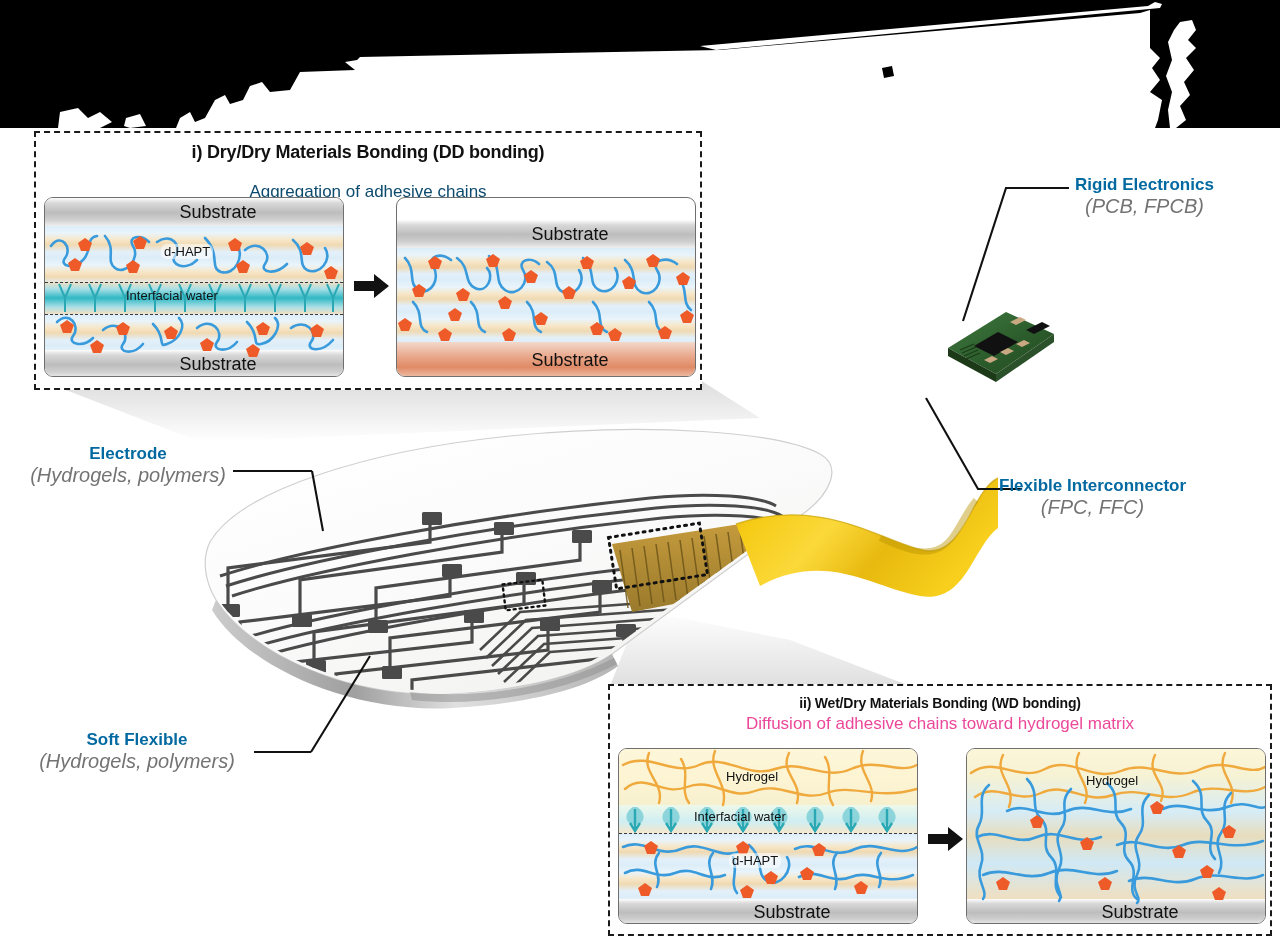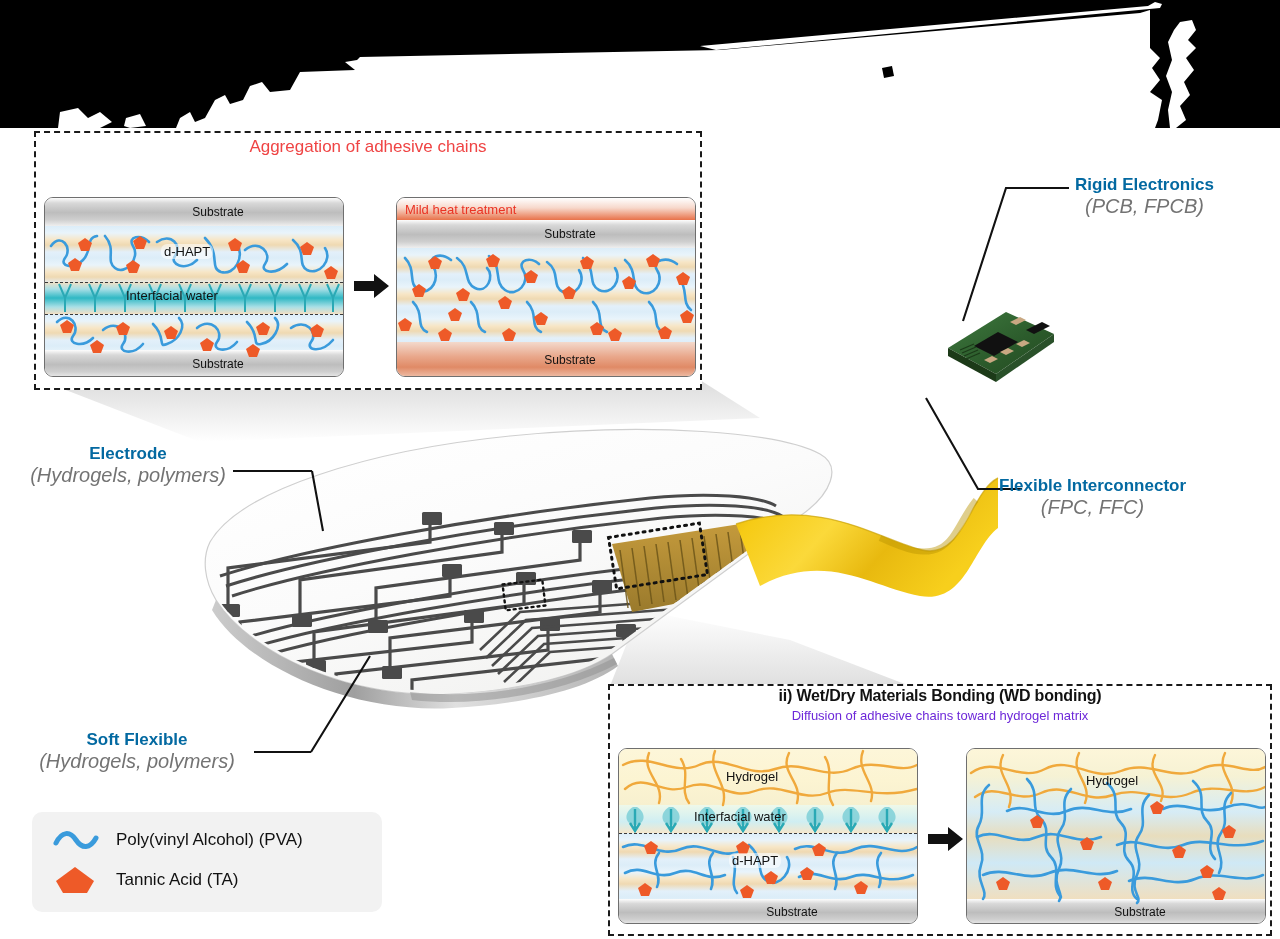--- a/index.html
+++ b/index.html
@@ -31,21 +31,21 @@
 
   
   .cell {
     position:absolute; border:1.6px solid #6f6f6f; border-radius:9px;
     overflow:hidden; background:#fff;
   }
   .band { position:absolute; left:0; right:0; }
   .substrate {
     background:linear-gradient(180deg,#fdfdfd 0%,#d8d8d8 18%,#bdbdbd 52%,#cfcfcf 78%,#efefef 100%);
     display:flex; align-items:center; justify-content:center;
-    color:#111; font-size:12px;padding-left:48px;
+    color:#111; font-size:18px;padding-left:48px;
   }
   .substrate.warm {
     background:linear-gradient(180deg,#f3d9cc 0%,#e9a88c 40%,#e08a66 70%,#f0c3ae 100%);
   }
   .heatbar {
     background:linear-gradient(180deg,#ffffff 0%,#f7d8cb 45%,#e8724a 100%);
     display:flex; align-items:center; padding-left:8px;
     color:#ea3323; font-size:13px;
   }
   .hapt {
@@ -306,21 +306,22 @@
     <div class="t2">(Hydrogels, polymers)</div>
   </div>
 
   <div class="anno left" style="left:20px;top:730px;width:234px;">
     <div class="t1">Soft Flexible</div>
     <div class="t2">(Hydrogels, polymers)</div>
   </div>
 
   <div class="panel" style="left:34px;top:131px;width:668px;height:259px;">
 
-    <div class="panel-sub" style="margin-top:4px;font-size:17px;color:#ef4444;">Aggregation of adhesive chains</div>
+    <div class="panel-title" style="margin-top:9px;font-size:18px;">i) Dry/Dry Materials Bonding (DD bonding)</div>
+    <div class="panel-sub" style="margin-top:19px;font-size:17px;color:#0c4a6e;">Aggregation of adhesive chains</div>
 
     <div class="cell" style="left:8px;top:64px;width:300px;height:180px;">
       <div class="band substrate" style="top:0;height:28px;">Substrate</div>
       <div class="band hapt" style="top:28px;height:56px;"></div>
       <div class="band waterband" style="top:84px;height:32px;"></div>
       <div class="band hapt" style="top:116px;height:36px;"></div>
       <div class="band substrate" style="top:152px;height:28px;">Substrate</div>
       <div class="dashline" style="top:84px;"></div>
       <div class="dashline" style="top:116px;"></div>
 
@@ -374,21 +375,20 @@
 
       <div class="lbl" style="left:116px;top:46px;">d-HAPT</div>
       <div class="lbl nobg" style="left:78px;top:90px;">Interfacial water</div>
     </div>
 
     <svg class="bigarrow" style="left:318px;top:140px;" width="36" height="26">
       <path d="M0,8 L20,8 L20,1 L35,13 L20,25 L20,18 L0,18 Z" fill="#111"></path>
     </svg>
 
     <div class="cell" style="left:360px;top:64px;width:300px;height:180px;">
-      <div class="band heatbar" style="top:0;height:22px;">Mild heat treatment</div>
       <div class="band substrate" style="top:22px;height:28px;">Substrate</div>
       <div class="band hapt" style="top:50px;height:94px;"></div>
       <div class="band substrate warm" style="top:144px;height:36px;color:#111;">Substrate</div>
 
       <svg style="position:absolute;left:0;top:0;" width="300" height="180">
         <g stroke="#3a9bdc" stroke-width="2.6" fill="none" stroke-linecap="round">
           <path d="M8,60 C20,72 10,86 22,92 C34,98 44,80 36,68 C30,58 44,54 54,62"></path>
           <path d="M60,60 C74,70 66,84 78,90 C90,96 98,78 90,70"></path>
           <path d="M92,58 C106,68 96,84 108,92 C120,100 134,84 126,72 C120,62 134,58 142,66"></path>
           <path d="M150,64 C164,74 154,88 166,94 C178,100 190,84 182,72"></path>
@@ -422,22 +422,22 @@
           <polygon points="268,128 275,133 272,141 264,141 261,133"></polygon>
           <polygon points="8,120 15,125 12,133 4,133 1,125"></polygon>
           <polygon points="290,112 297,117 294,125 286,125 283,117"></polygon>
         </g>
       </svg>
     </div>
   </div>
 
   <div class="panel" style="left:608px;top:684px;width:664px;height:252px;">
 
-    <div class="panel-title" style="margin-top:1px;font-size:16px;">ii) Wet/Dry Materials Bonding (WD bonding)</div>
-    <div class="panel-sub" style="margin-top:3px;font-size:13px;color:#6d28d9;">Diffusion of adhesive chains toward hydrogel matrix</div>
+    <div class="panel-title" style="margin-top:9px;font-size:14px;">ii) Wet/Dry Materials Bonding (WD bonding)</div>
+    <div class="panel-sub" style="margin-top:3px;font-size:17px;color:#ec4899;">Diffusion of adhesive chains toward hydrogel matrix</div>
 
     <div class="cell" style="left:8px;top:62px;width:300px;height:176px;">
       <div class="band hydrogel" style="top:0;height:56px;"></div>
       <div class="band wd-water" style="top:56px;height:28px;"></div>
       <div class="band hapt" style="top:84px;height:66px;"></div>
       <div class="band substrate" style="top:150px;height:26px;">Substrate</div>
       <div class="dashline" style="top:84px;"></div>
 
       <svg style="position:absolute;left:0;top:0;" width="300" height="176">
 
@@ -547,28 +547,14 @@
           <polygon points="36,128 43,133 40,141 32,141 29,133"></polygon>
           <polygon points="138,128 145,133 142,141 134,141 131,133"></polygon>
           <polygon points="252,138 259,143 256,151 248,151 245,143"></polygon>
         </g>
       </svg>
 
       <div class="lbl nobg" style="left:116px;top:24px;">Hydrogel</div>
     </div>
   </div>
 
-  <div class="legend" style="left:32px;top:812px;width:350px;height:100px;">
-    <div class="legend-row">
-      <svg width="44" height="22">
-        <path d="M2,14 C8,2 16,2 22,11 C28,20 36,20 42,9" stroke="#3a9bdc" stroke-width="5" fill="none" stroke-linecap="round"></path>
-      </svg>
-      <span class="txt">Poly(vinyl Alcohol) (PVA)</span>
-    </div>
-    <div class="legend-row">
-      <svg width="44" height="30">
-        <polygon points="21,2 40,16 33,28 9,28 2,16" fill="#ee5a28"></polygon>
-      </svg>
-      <span class="txt">Tannic Acid (TA)</span>
-    </div>
-  </div>
 
 </div>
 
 </body></html>

